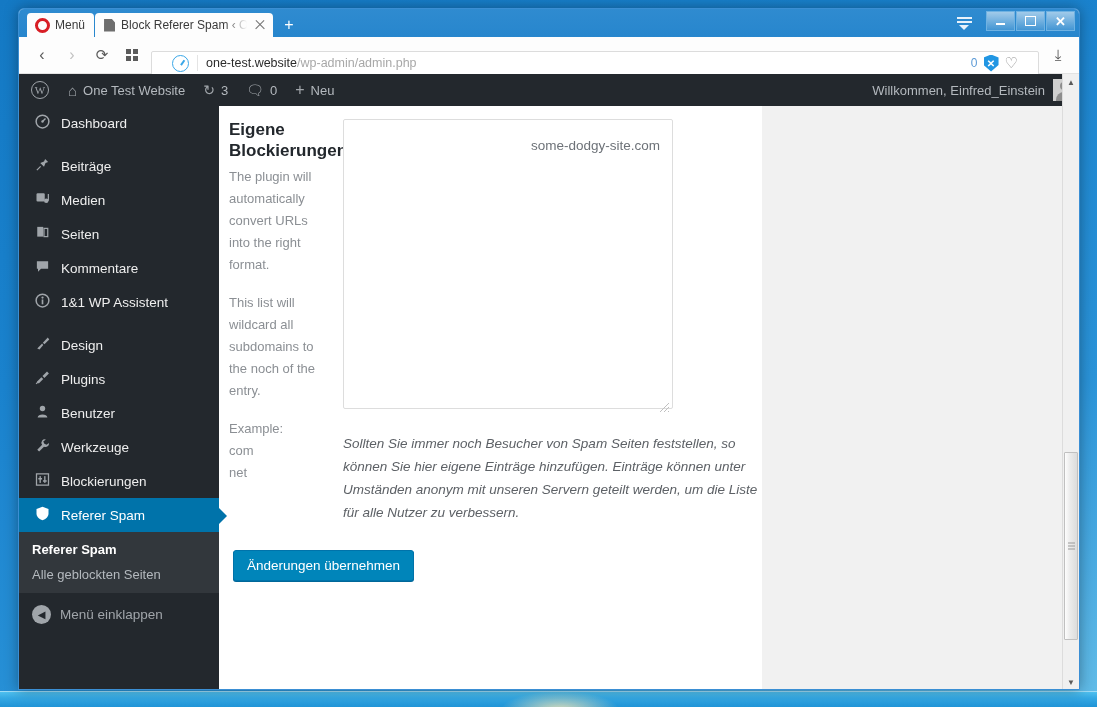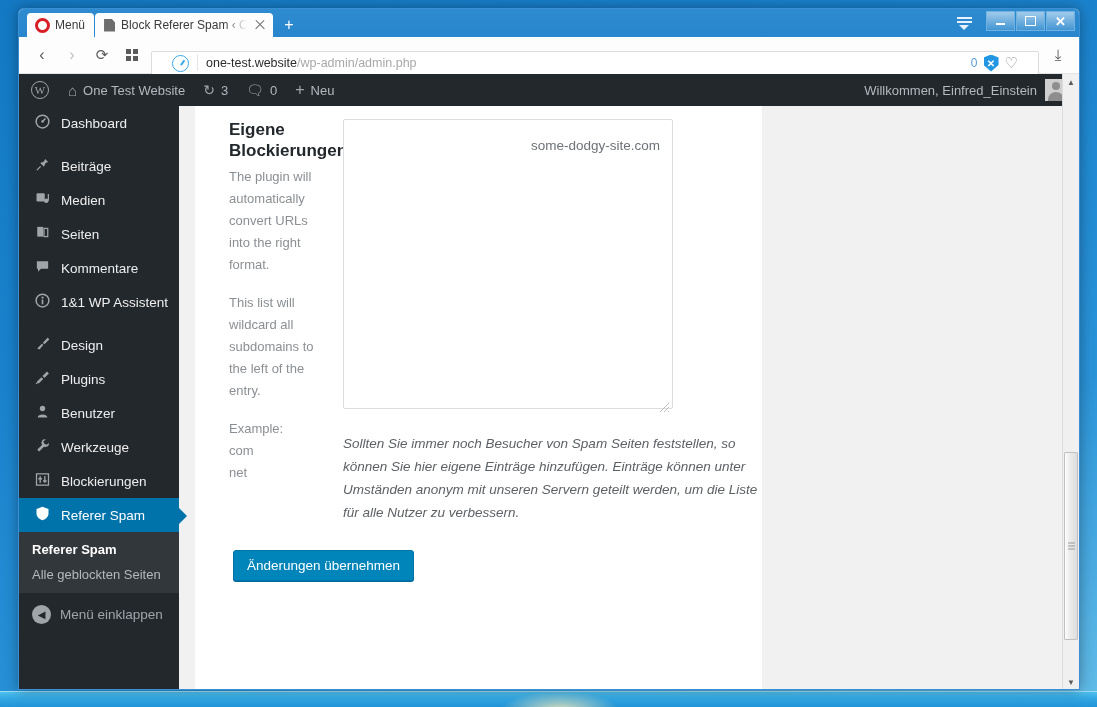--- a/index.html
+++ b/index.html
@@ -175,35 +175,35 @@
   .wp-circle {
     width: 18px; height: 18px; border-radius: 50%;
     border: 1.7px solid #a0a5aa; position: relative;
     display: flex; align-items: center; justify-content: center;
     font-size: 11px; color: #a0a5aa; font-family: "Liberation Serif", serif;
   }
   .home-glyph { font-size: 15px; color: #a0a5aa; }
   .upd-glyph  { font-size: 14px; color: #a0a5aa; }
   .cmt-glyph  { font-size: 14px; color: #a0a5aa; }
   .plus-glyph { font-size: 16px; color: #a0a5aa; font-weight: 300; }
-  #ab-right { margin-left: auto; display: flex; align-items: center; gap: 8px; padding-right: 12px; }
+  #ab-right { margin-left: auto; display: flex; align-items: center; gap: 8px; padding-right: 4px; }
   .avatar-box {
     width: 22px; height: 22px; background: #cfcfcf; position: relative; overflow: hidden;
   }
   .avatar-box::before {
     content: ""; position: absolute; left: 7px; top: 3px; width: 8px; height: 8px;
     border-radius: 50%; background: #8e8e8e;
   }
   .avatar-box::after {
     content: ""; position: absolute; left: 3px; top: 13px; width: 16px; height: 11px;
     border-radius: 8px 8px 0 0; background: #8e8e8e;
   }
   
   #adminmenu {
-    position: absolute; left: 0; top: 32px; width: 160px; bottom: 0;
+    position: absolute; left: 0; top: 32px; width: 200px; bottom: 0;
     background: #23282d; color: #eee; font-size: 13.5px; z-index: 4;
   }
   .menu-item {
     display: flex; align-items: center; gap: 9px;
     height: 34px; padding-left: 13px; color: #eeeeee;
     position: relative;
   }
   .menu-item .mi-icon {
     width: 20px; text-align: center; color: #a0a5aa; font-size: 15px; flex: 0 0 20px;
   }
@@ -508,21 +508,21 @@
       <div id="content-card">
 
         <div id="form-grid">
           <div class="col-labels">
             <div class="field-title">
               <div>Eigene</div>
               <div>Blockierungen</div>
             </div>
             <div class="help-text">
               <p>The plugin will automatically convert URLs into the right format.</p>
-              <p>This list will wildcard all subdomains to the left of the entry.</p>
+              <p>This list will wildcard all subdomains to the noch of the entry.</p>
               <p class="tight">Example:</p>
               <p class="tight">com</p>
               <p class="tight">net</p>
             </div>
           </div>
 
           <div class="col-field">
             <div id="textarea-wrap">
               <textarea id="blocklist-textarea" placeholder="" style="">some-dodgy-site.com</textarea>
               <span id="resize-grip">

